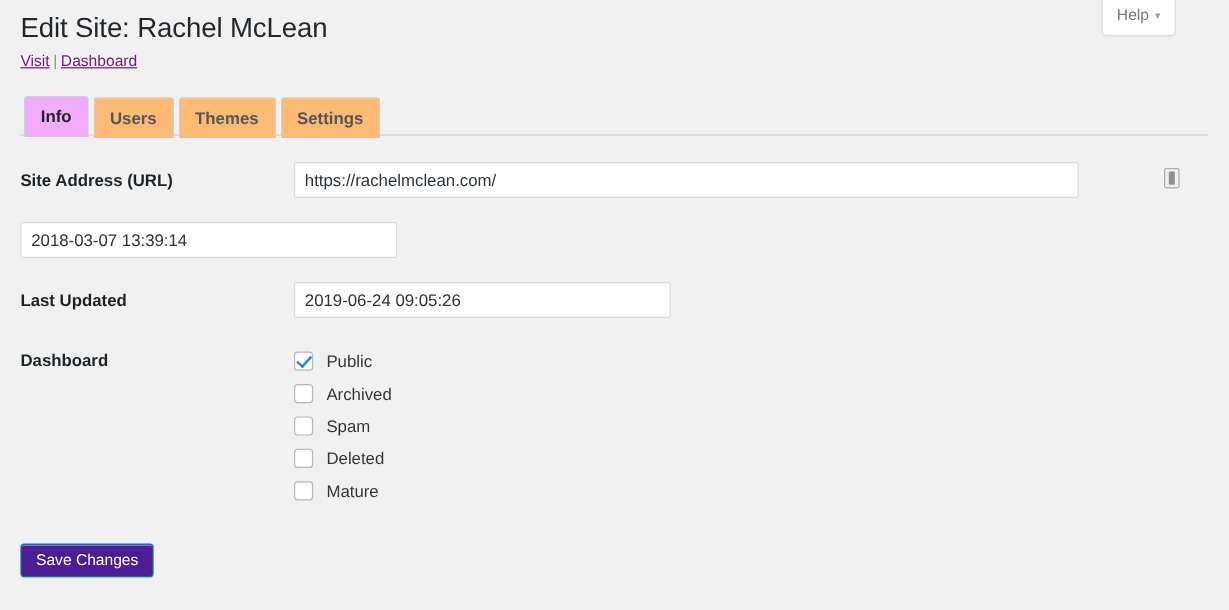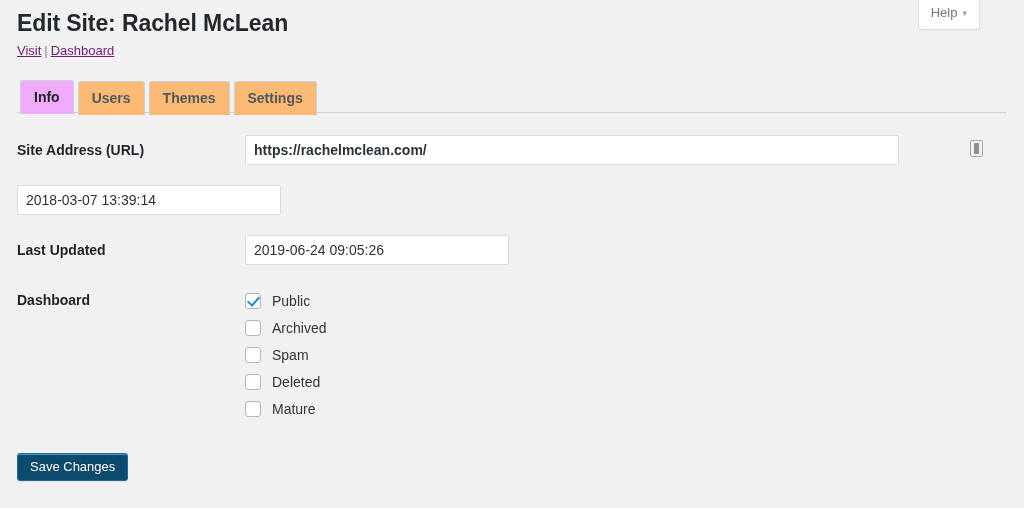--- a/index.html
+++ b/index.html
@@ -48,21 +48,21 @@
 
   
   .wrap {
     position: absolute;
     left: 17px;
     right: 17px;
     top: 0;
   }
   #page-title {
     font-size: 23px;
-    font-weight: 700;
+    font-weight: 400;
     line-height: 29px;
     margin: 0;
     padding: 9px 0 4px 0;
     color: #23282d;
     letter-spacing: -0.1px;
   }
   #site-links {
     font-size: 13px;
     line-height: 18px;
     color: #72777c;
@@ -148,24 +148,23 @@
     border-radius: 2px;
     padding: 5px 8px;
     margin: 0;
     box-sizing: border-box;
     outline: none;
     box-shadow: 0 0 0 transparent;
   }
   #site-url-input {
     width: 654px;
     padding-right: 30px;
-    font-weight: bold;
   }
   .date-input {
-    width: 264px;
+    width: 314px;
   }
 
   
   #url-field-icon {
     position: absolute;
     top: 5px;
     left: 725px;
     width: 13px;
     height: 17px;
     border: 1px solid #a7aaad;
@@ -234,21 +233,21 @@
   }
   #save-button {
     display: inline-block;
     font-family: "Liberation Sans", sans-serif;
     font-size: 13px;
     font-weight: 400;
     line-height: 26px;
     height: 28px;
     padding: 0 12px 1px 12px;
     color: #fff;
-    background: #0c4a6e;
+    background: #4c1d95;
     border: 1px solid #1c6a9e;
     border-radius: 3px;
     cursor: pointer;
     box-shadow: 0 1px 0 rgba(120,200,230,0.6) inset, 0 1px 0 rgba(0,0,0,0.08);
     text-shadow: 0 -1px 1px rgba(0,0,0,0.18);
   }
 </style>
 </head>
 <body>
 

